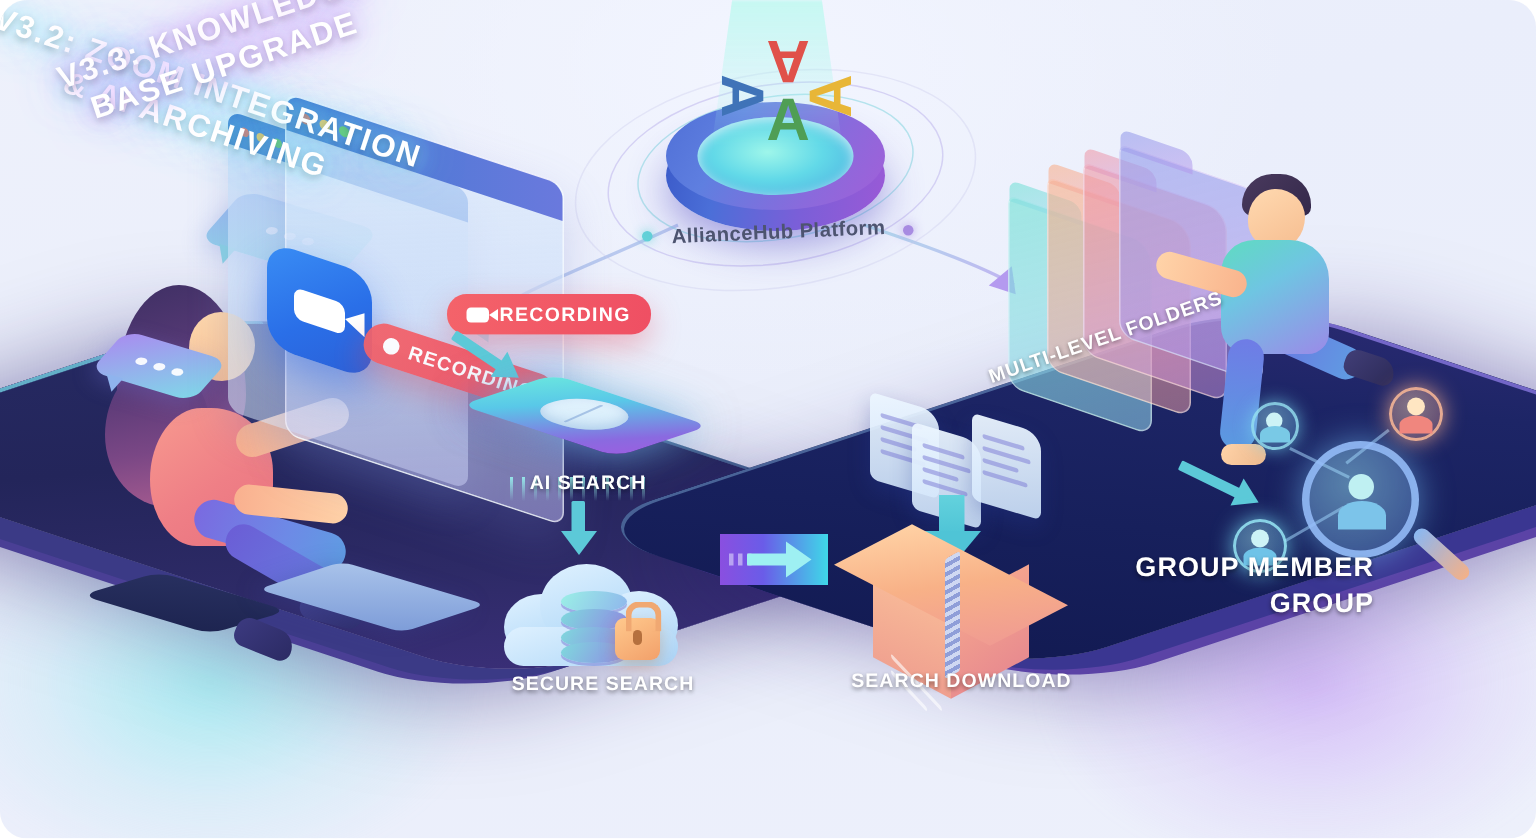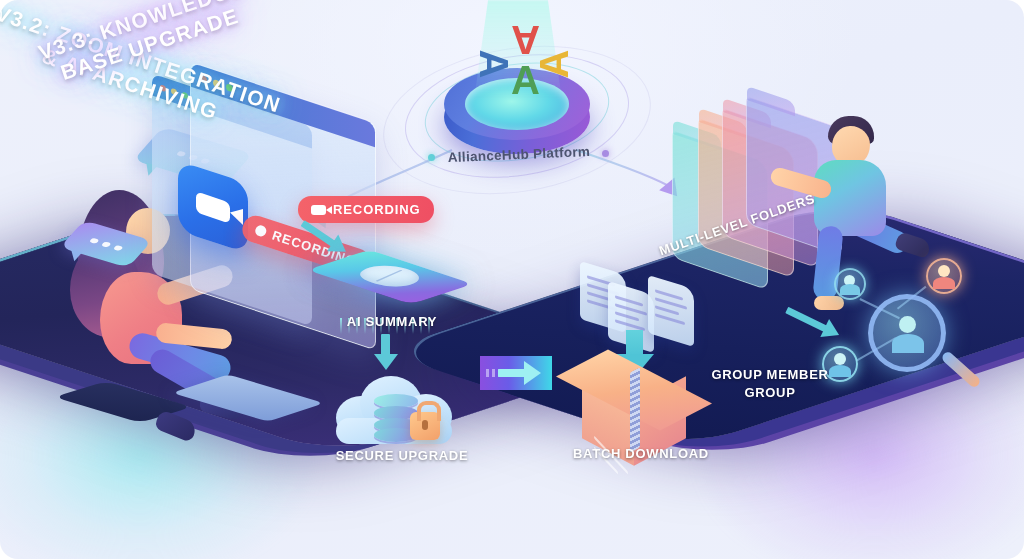--- a/index.html
+++ b/index.html
@@ -687,41 +687,41 @@
         <i style="left:36px;"></i>
         <i style="left:44px;"></i>
       <i style="left:52px;"></i>
         <i style="left:60px;"></i>
         <i style="left:68px;"></i>
       <i style="left:76px;"></i>
         <i style="left:84px;"></i>
         <i style="left:92px;"></i>
     </div>
   </div>
-  <div class="lbl abs" style="left:312px; top:314px; width:160px; font-size:13px;">AI SUMMARY</div>
+  <div class="lbl abs" style="left:312px; top:314px; width:160px; font-size:13px;">AI SEARCH</div>
 
   <div class="small-arrow" style="left:374px; top:334px; width:26px; height:40px;">
     <span class="s" style="left:7px; top:0; width:9px; height:24px;"></span>
     <span class="h" style="left:0; top:20px; border-left:12px solid transparent; border-right:12px solid transparent; border-top:16px solid #5cc9d8;"></span>
   </div>
 
   <div class="abs" id="cloud">
     <div class="cl a"></div>
     <div class="cl b"></div>
     <div class="cl c"></div>
     <div class="cl base"></div>
     <div class="db">
         <i></i>
         <i></i>
         <i></i>
         <i></i>
       </div>
     <div class="lock"></div>
   </div>
-  <div class="lbl abs" style="left:312px; top:448px; width:180px; font-size:13px;">SECURE UPGRADE</div>
+  <div class="lbl abs" style="left:312px; top:448px; width:180px; font-size:13px;">SECURE SEARCH</div>
 
   <div id="title-left">
     <div>V3.2: ZOOM INTEGRATION</div>
     <div>&amp; AI ARCHIVING</div>
   </div>
 
   <div class="abs" id="center-arrow">
     <div class="bar"></div>
     <div class="ticks">
         <i></i>
@@ -778,21 +778,21 @@
     <div class="box-l">
       <div class="box-lines">
         <i style="width:34px;"></i>
           <i style="width:24px;"></i>
       </div>
     </div>
     <div class="box-r"></div>
     <div class="box-top"></div>
     <div class="zip"></div>
   </div>
-  <div class="lbl abs" style="left:556px; top:446px; width:170px; font-size:13px;">BATCH DOWNLOAD</div>
+  <div class="lbl abs" style="left:556px; top:446px; width:170px; font-size:13px;">SEARCH DOWNLOAD</div>
 
   <div class="small-arrow" style="left:782px; top:306px; width:72px; height:44px; transform:rotate(26deg);">
     <span class="s" style="left:0; top:16px; width:46px;"></span>
     <span class="h" style="left:42px; top:9px; border-top:10px solid transparent; border-bottom:10px solid transparent; border-left:16px solid #5cc9d8;"></span>
   </div>
 
   <div class="abs" id="search">
     <div class="link-line" style="left:26px; top:30px; width:44px; transform:rotate(26deg);"></div>
     <div class="link-line" style="left:22px; top:92px; width:46px; transform:rotate(-30deg);"></div>
     <div class="link-line" style="left:92px; top:18px; width:36px; transform:rotate(142deg);"></div>
@@ -809,21 +809,21 @@
     <div class="avatar av-n2">
         <span class="ah"></span>
         <span class="ab"></span>
       </div>
     <div class="avatar av-n3">
         <span class="ah"></span>
         <span class="ab"></span>
       </div>
   </div>
 
-  <div class="lbl abs" style="left:680px; top:366px; width:180px; font-size:13px; line-height:1.35;">
+  <div class="lbl abs" style="left:736px; top:366px; width:180px; font-size:18px; line-height:1.35;text-align:right;">
     <div>GROUP MEMBER</div>
     <div>GROUP</div>
   </div>
 
   <div id="title-right">
     <div>V3.3: KNOWLEDGE</div>
     <div>BASE UPGRADE</div>
   </div>
 
 </div>

